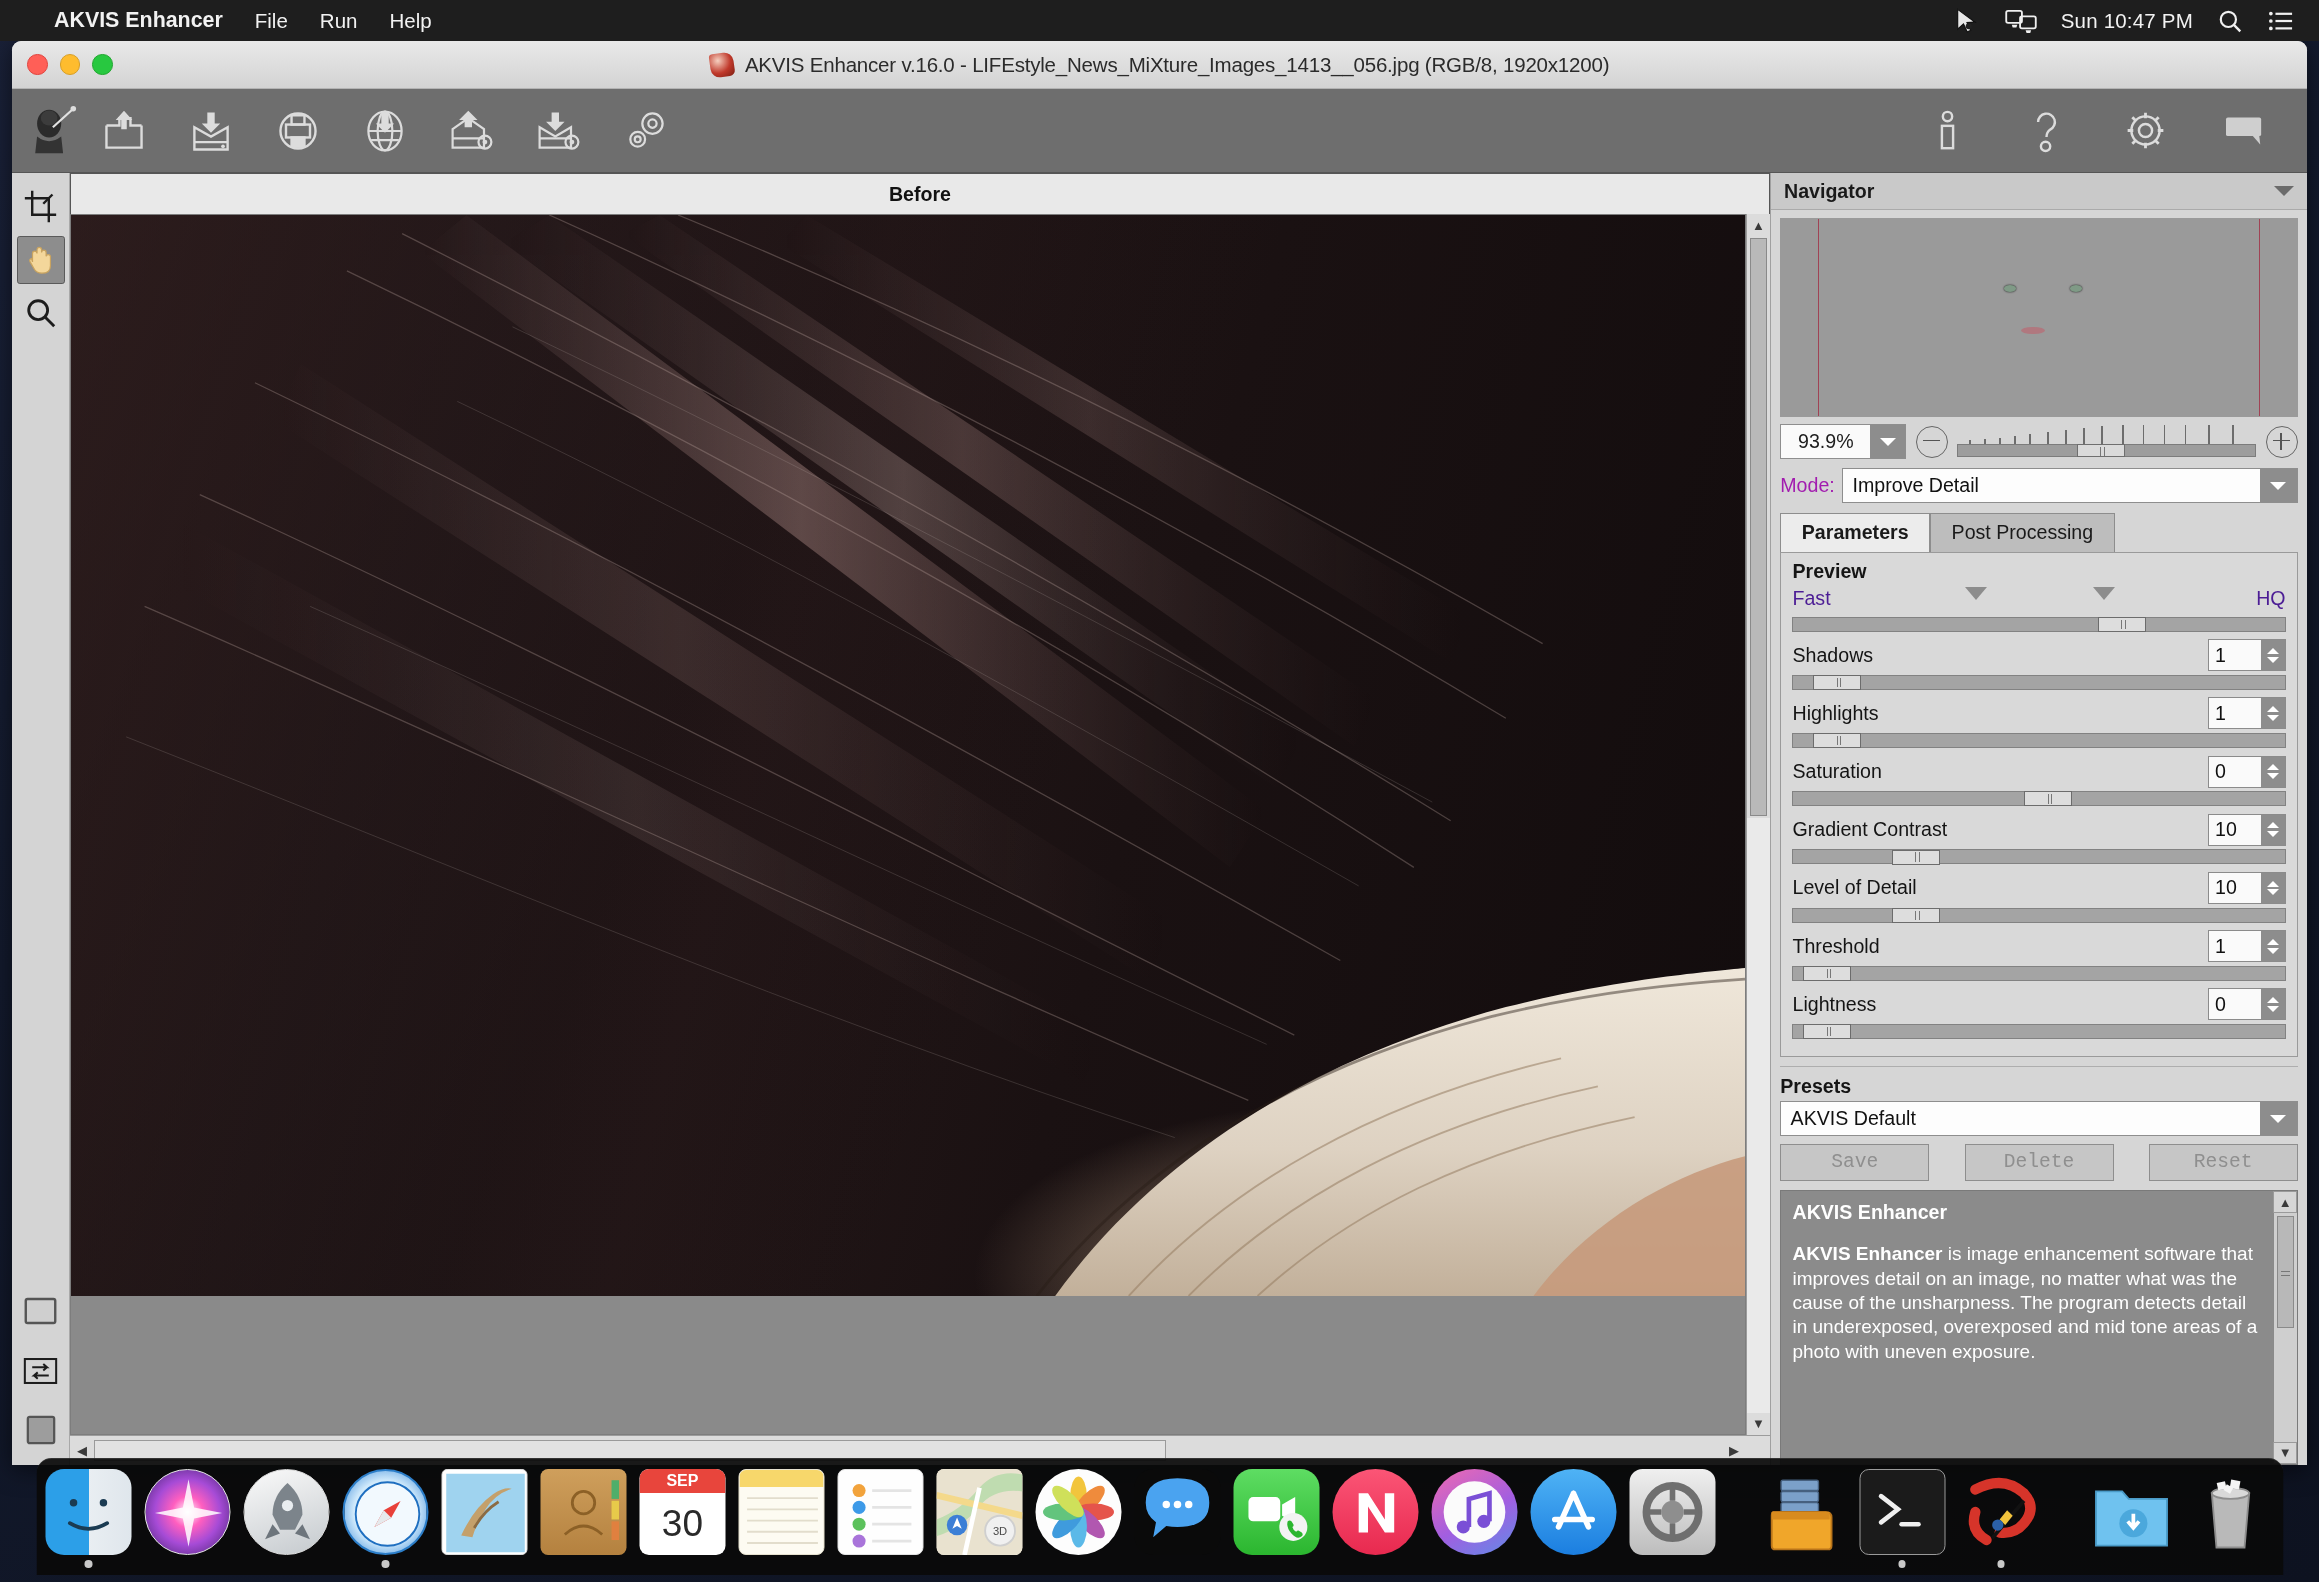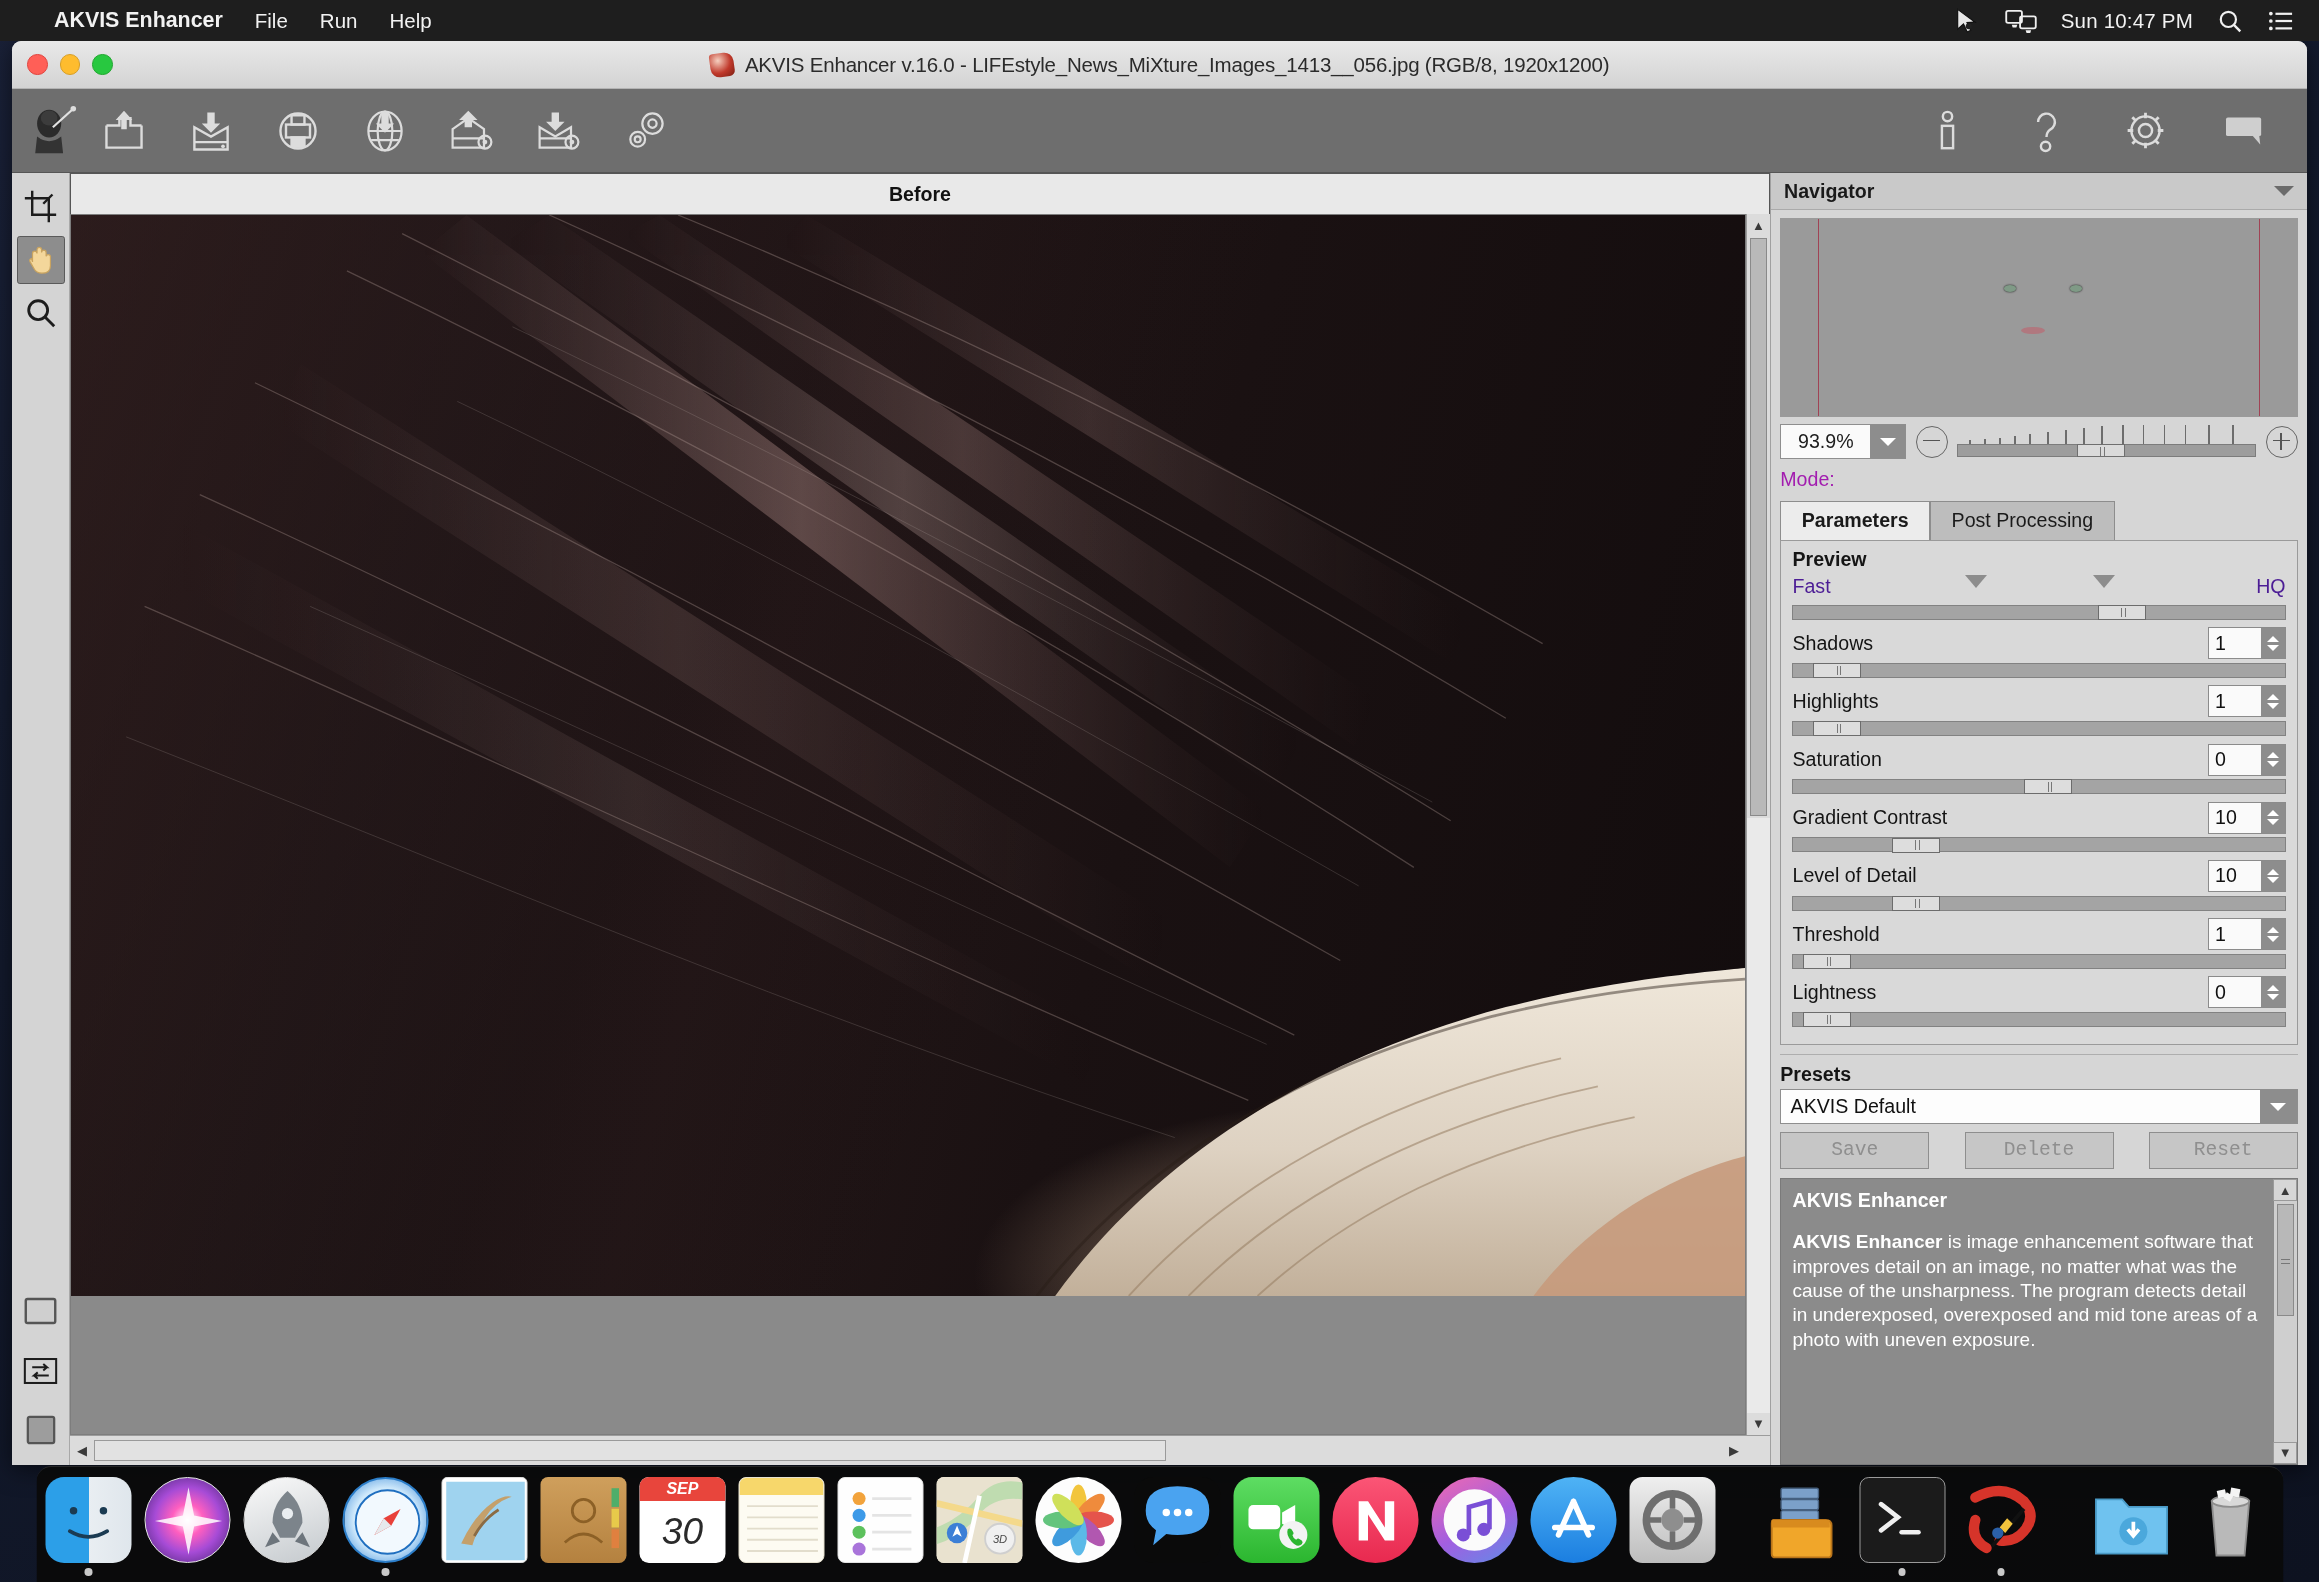--- a/index.html
+++ b/index.html
@@ -252,28 +252,27 @@
   .helptext h4 { font-size: 19.6px; margin-bottom: 17px; }
   .helptext b { font-weight: bold; }
   .helpscroll { width: 24px; background: #cfcfcf; border-left: 0.9px solid #8a8a8a; display: flex; flex-direction: column; align-items: center; }
   .helpscroll .sbarrow { background: #d6d6d6; border: 0.9px solid #9a9a9a; }
   .helpthumb { width: 17px; height: 112px; background: #b8b8b8; border: 0.9px solid #8a8a8a; margin: 2.8px 0; }
   .helpthumb::after { content:""; display:block; margin: 54px auto 0 auto; width: 9.3px; height: 2.8px; border-top: 0.9px solid #777; border-bottom: 0.9px solid #777; }
 
   
   .dock {
     position: absolute; left: 50%; transform: translateX(-50%);
-    bottom: 0; width: 2247px; height: 117px;
+    bottom: 8px; width: 2247px; height: 117px;
     background: rgba(10,10,10,.93);
     border-top: 0.9px solid rgba(255,255,255,.12);
     border-radius: 15px 15px 0 0;
     display: flex; align-items: flex-end; justify-content: center;
     gap: 13px; padding: 0 24px 7.5px 24px;
     z-index: 40;
-    font-style: italic;
   }
   .dockitem { width: 89px; height: 104px; display: flex; flex-direction: column; align-items: center; justify-content: flex-end; cursor: pointer; }
   .dockicon { width: 86px; height: 86px; border-radius: 18.6px; position: relative; overflow: hidden; }
   .dot { width: 7.5px; height: 7.5px; border-radius: 50%; background: #c9c9c9; margin-top: 4.7px; }
   .dot.hidden { visibility: hidden; }
   .dsep { width: 1.9px; height: 80px; background: rgba(255,255,255,.22); margin: 0 9.3px 13px 9.3px; }
 </style>
 </head>
 <body>
 
@@ -601,20 +600,26 @@
               <span class="ztick" style="left:84%;height:18.6px;"></span>
             <span class="ztick" style="left:92%;height:18.6px;"></span>
             <div class="ztrack"></div>
             <div class="zthumb" style="left:40%;"></div>
           </div>
           <div class="circbtn plus"></div>
         </div>
 
         <div class="moderow">
           <span class="lbl">Mode:</span>
+          <div class="selectbox">
+            <div class="selectval">Improve Detail</div>
+            <div class="selectarrow">
+                <span class="tri-w"></span>
+              </div>
+          </div>
         </div>
 
         <div class="tabs2">
           <div class="ptab active">Parameters</div>
           <div class="ptab">Post Processing</div>
         </div>
 
         <div class="paramsbox">
           <div class="sectitle">Preview</div>
           <div class="prevlabels">

